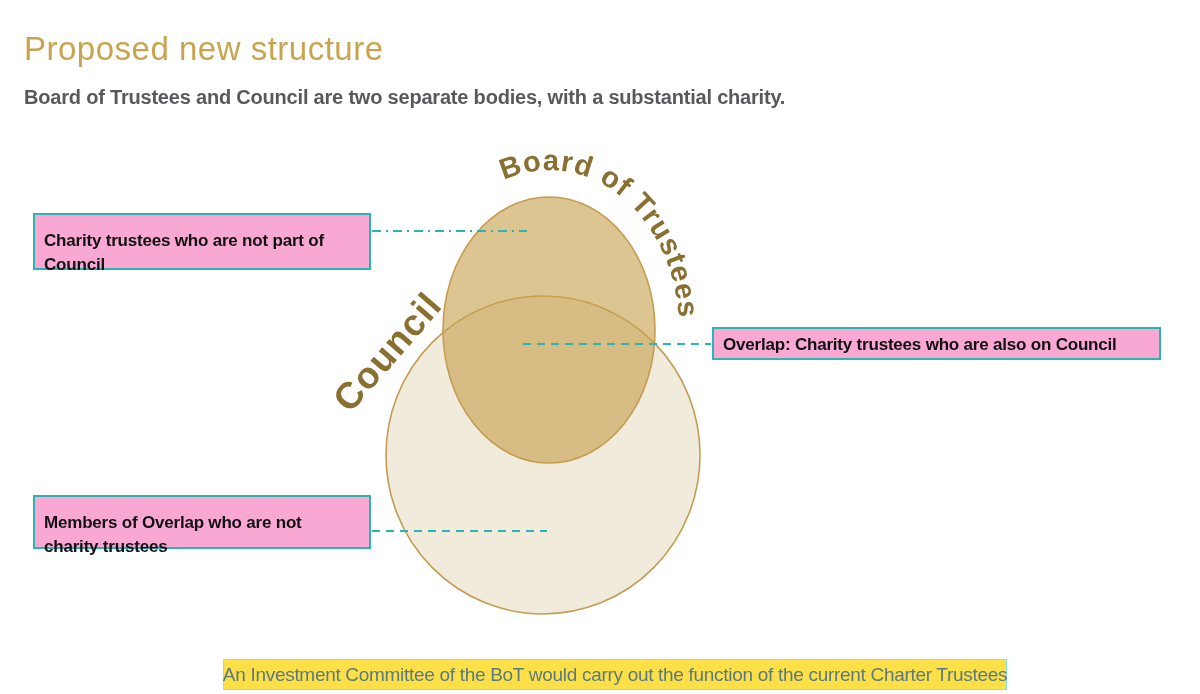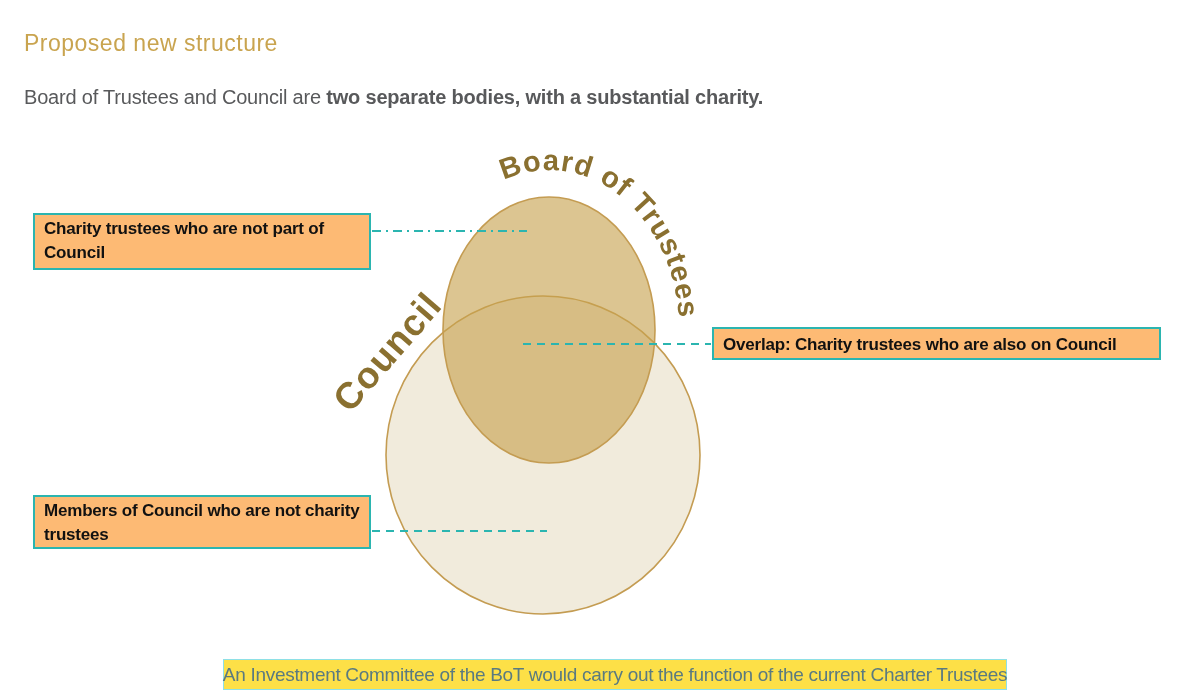--- a/index.html
+++ b/index.html
@@ -5,41 +5,41 @@
   html,body{margin:0;padding:0;background:#ffffff;}
   .slide{
     position:relative;
     width:1200px;height:694px;
     background:#ffffff;
     overflow:hidden;
     font-family:"Liberation Sans", sans-serif;
   }
   .title{
     position:absolute;left:24px;top:30px;
-    font-size:23px;font-weight:400;letter-spacing:.5px;
+    font-size:33px;font-weight:400;letter-spacing:.5px;
     color:#C9A44F;
   }
   .subtitle{
     position:absolute;left:24px;top:86px;
     font-size:20px;color:#58595B;letter-spacing:-.2px;
     white-space:nowrap;
   }
-  .subtitle .reg{font-weight:400;}
+  .subtitle .reg{font-weight:700;}
   .subtitle .bold{font-weight:700;}
   svg.venn{position:absolute;left:0;top:0;}
   .callout{
     position:absolute;
-    background:#fdba74;
+    background:#f9a8d4;
     border:2px solid #2BB5B0;
     box-sizing:border-box;
     color:#111111;
     font-weight:700;
     font-size:17px;
     line-height:24px;
-    padding:2px 9px;
+    padding:14px 9px;
     letter-spacing:-.2px;
   }
   .callout.one{left:33px;top:213px;width:338px;height:57px;}
   .callout.two{left:712px;top:327px;width:449px;height:33px;padding-top:4px;white-space:nowrap;}
   .callout.three{left:33px;top:495px;width:338px;height:54px;}
   .banner{
     position:absolute;left:223px;top:659px;width:784px;height:31px;
     background:#fde047;border:1px solid #8EE0E6;box-sizing:border-box;
     color:#5A7A80;font-size:19px;font-weight:400;letter-spacing:-.3px;
     display:flex;align-items:center;justify-content:center;
@@ -76,17 +76,17 @@
       <textPath href="#botArc" startOffset="4">Board of Trustees</textPath>
     </text>
 
     <text x="350" y="414" transform="rotate(-49 350 414)" font-size="37" font-weight="bold" fill="#8A7030" letter-spacing="1" font-family="Liberation Sans, sans-serif">Council</text>
   </svg>
 
   <div class="callout one">Charity trustees who are not part of Council</div>
 
   <div class="callout two">Overlap: Charity trustees who are also on Council</div>
 
-  <div class="callout three">Members of Council who are not charity trustees</div>
+  <div class="callout three">Members of Overlap who are not charity trustees</div>
 
   <div class="banner">An Investment Committee of the BoT would carry out the function of the current Charter Trustees</div>
 
 </div>
 
 </body></html>

